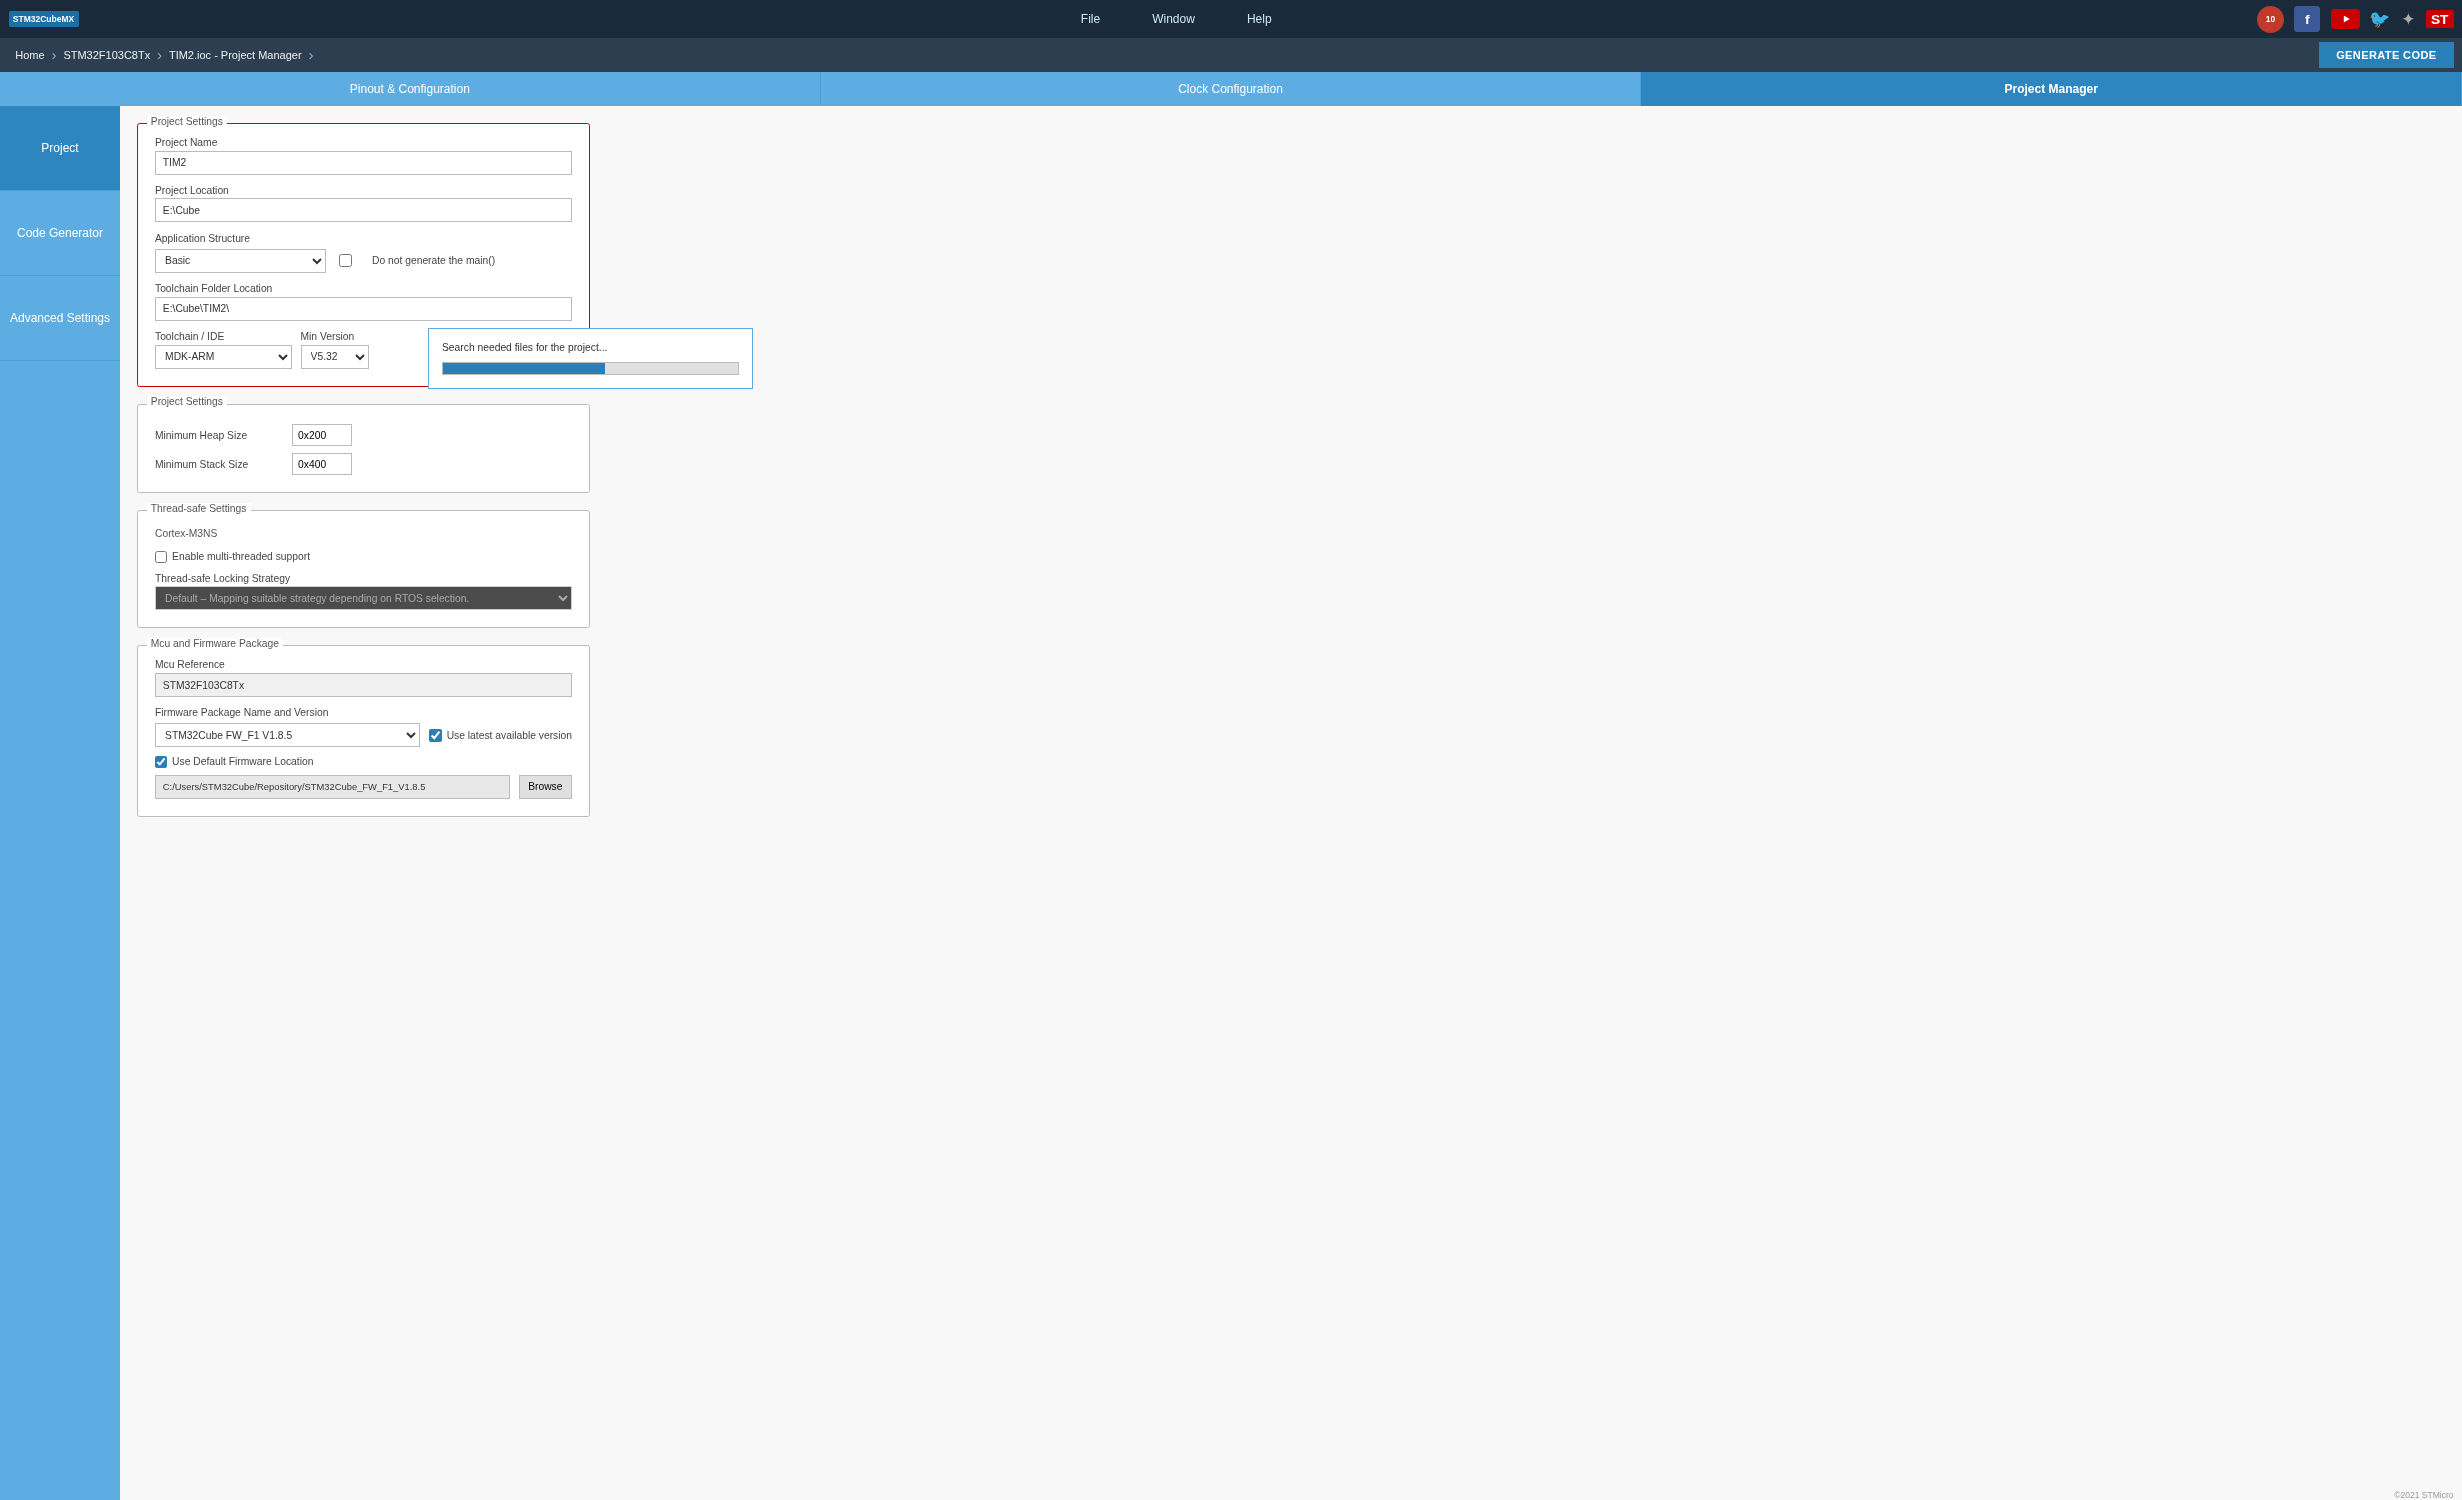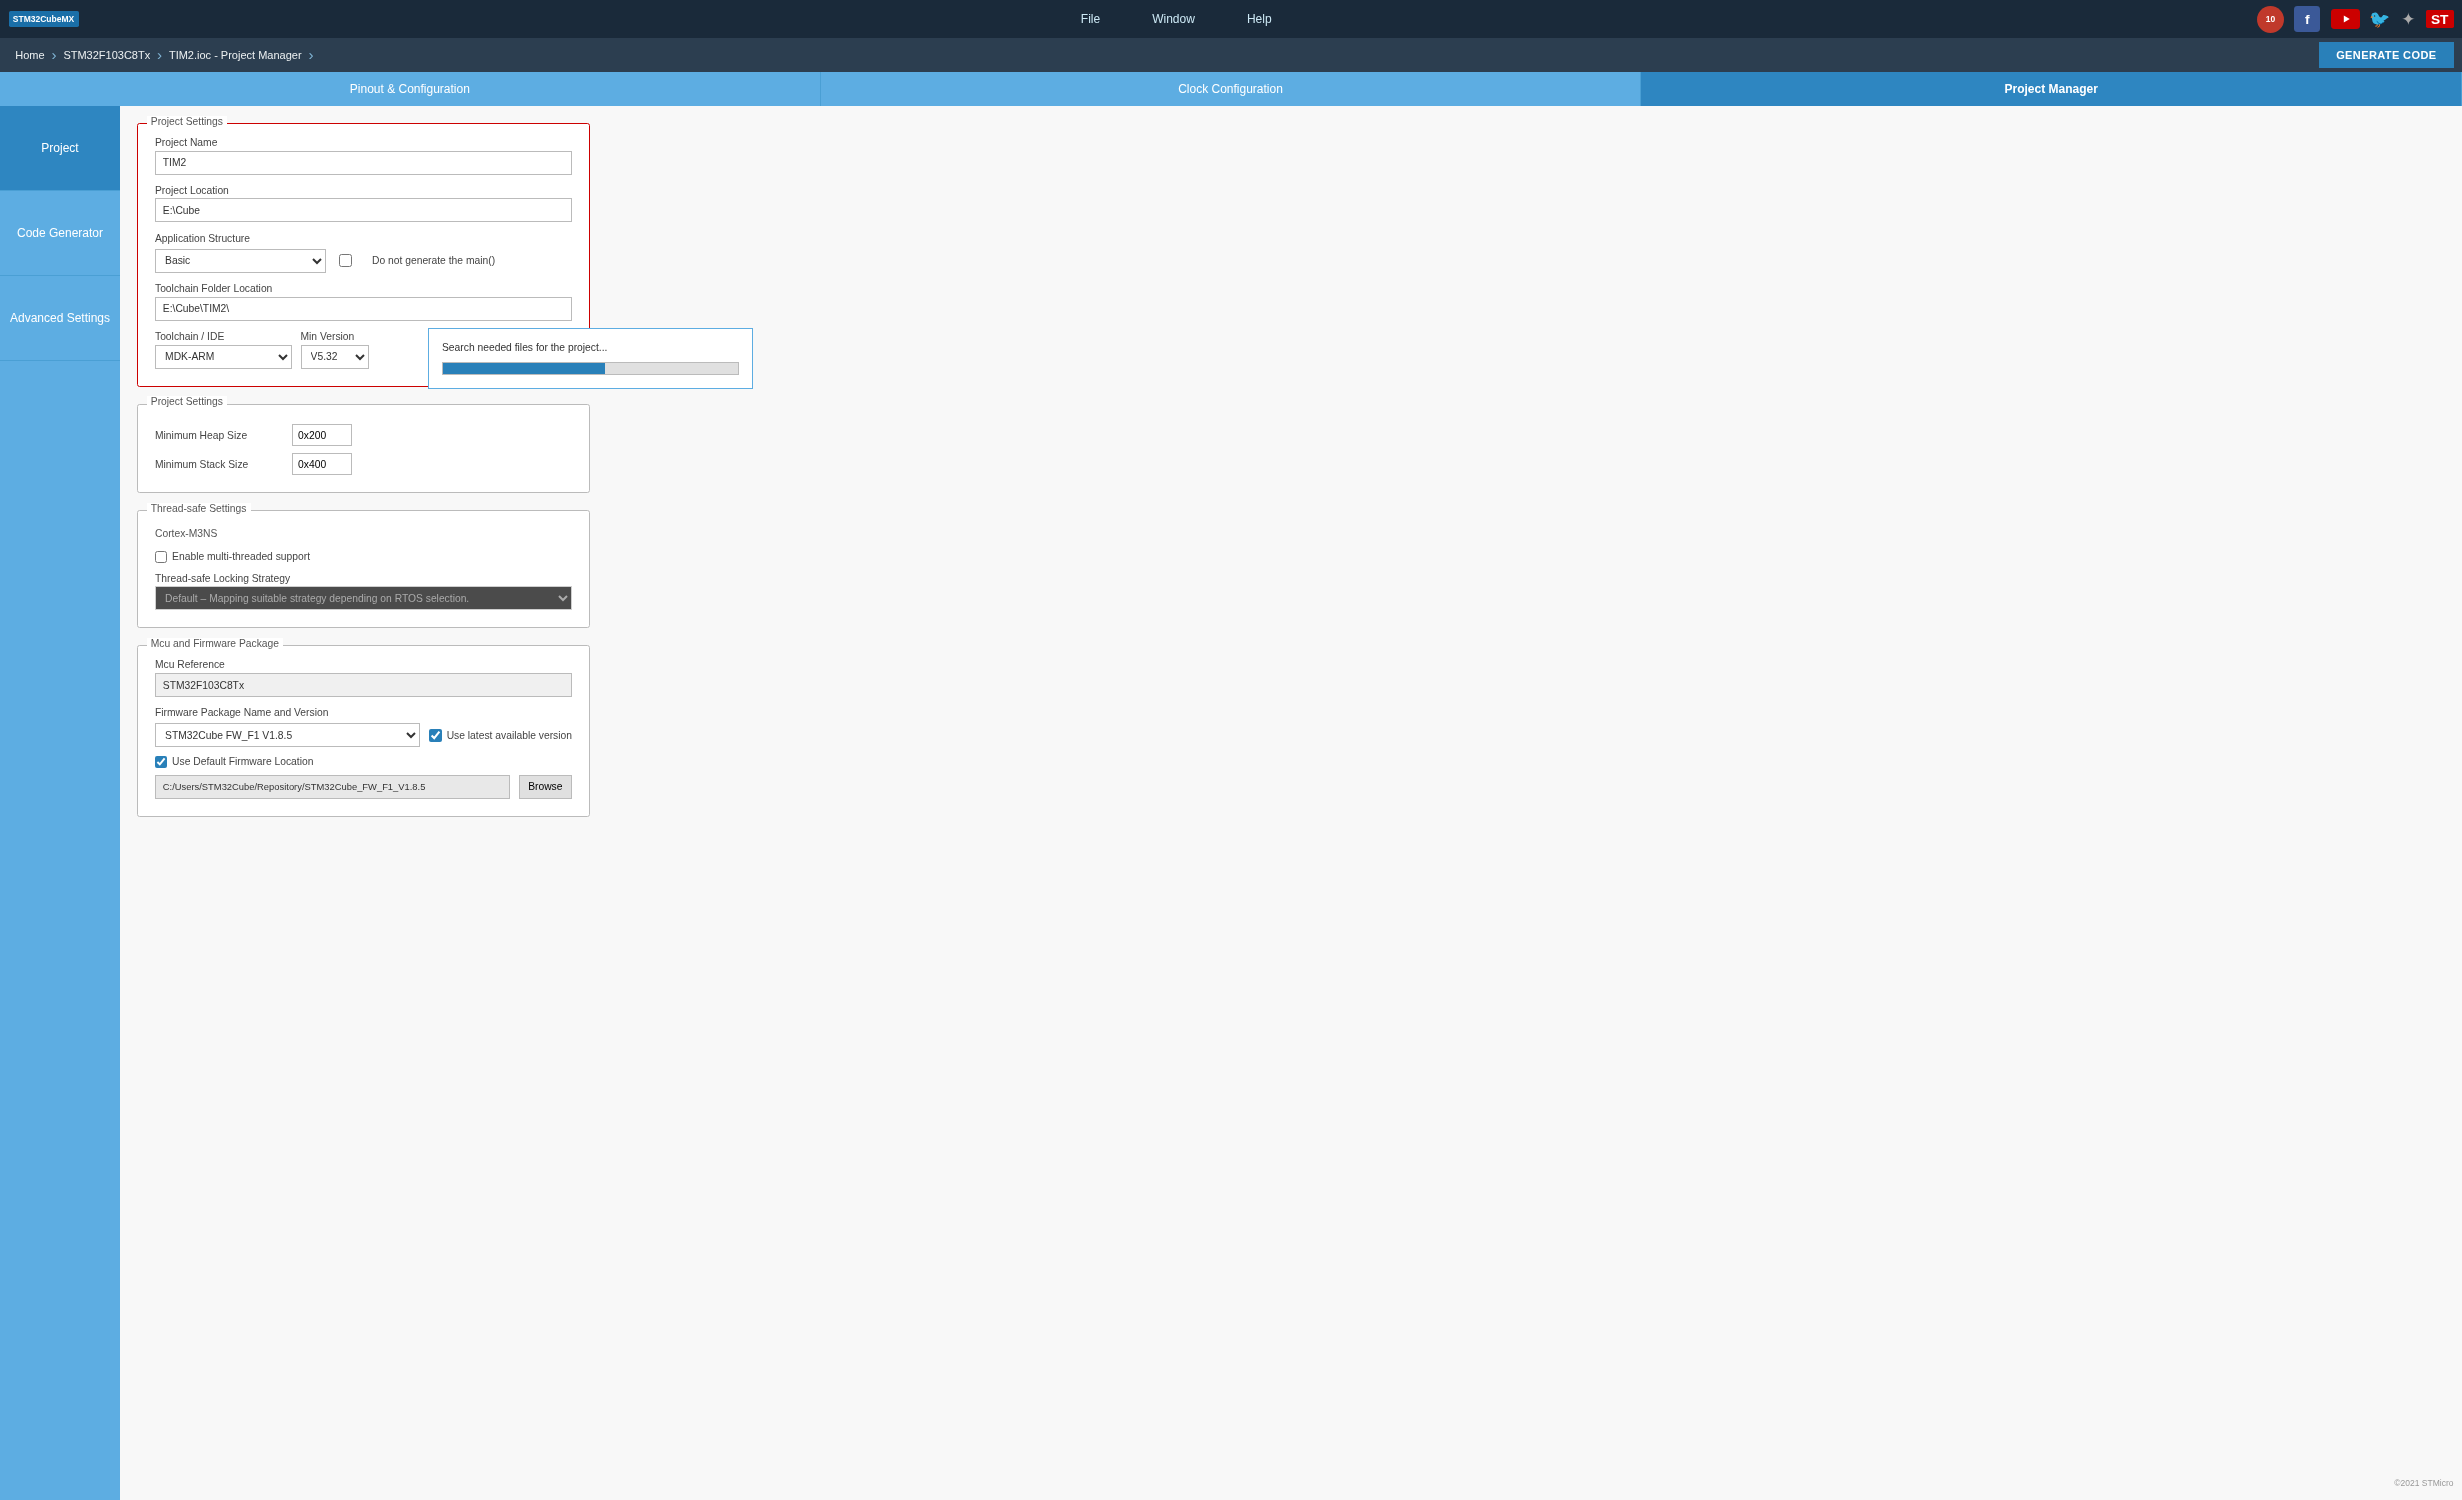--- a/index.html
+++ b/index.html
@@ -357,21 +357,21 @@
       background: #e0e0e0;
       border: 0.9px solid #bbb;
       padding: 3.4px 8.5px;
       font-size: 10.3px;
       cursor: pointer;
       height: 24px;
     }
 
     .copyright {
       position: fixed;
-      bottom: 12px;
+      bottom: 0;
       right: 8.5px;
       font-size: 8.5px;
       color: #999;
     }
   </style>
 </head>
 <body>
 
 <div class="menu-bar">
   <div class="menu-logo">

